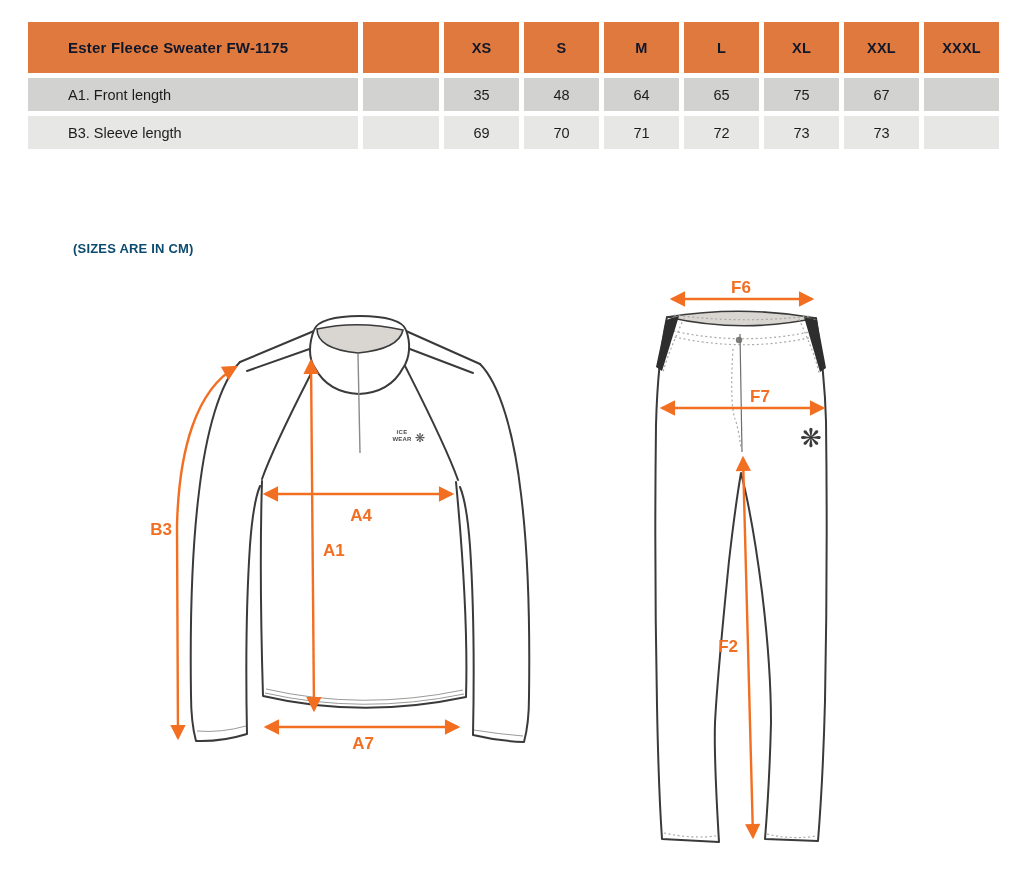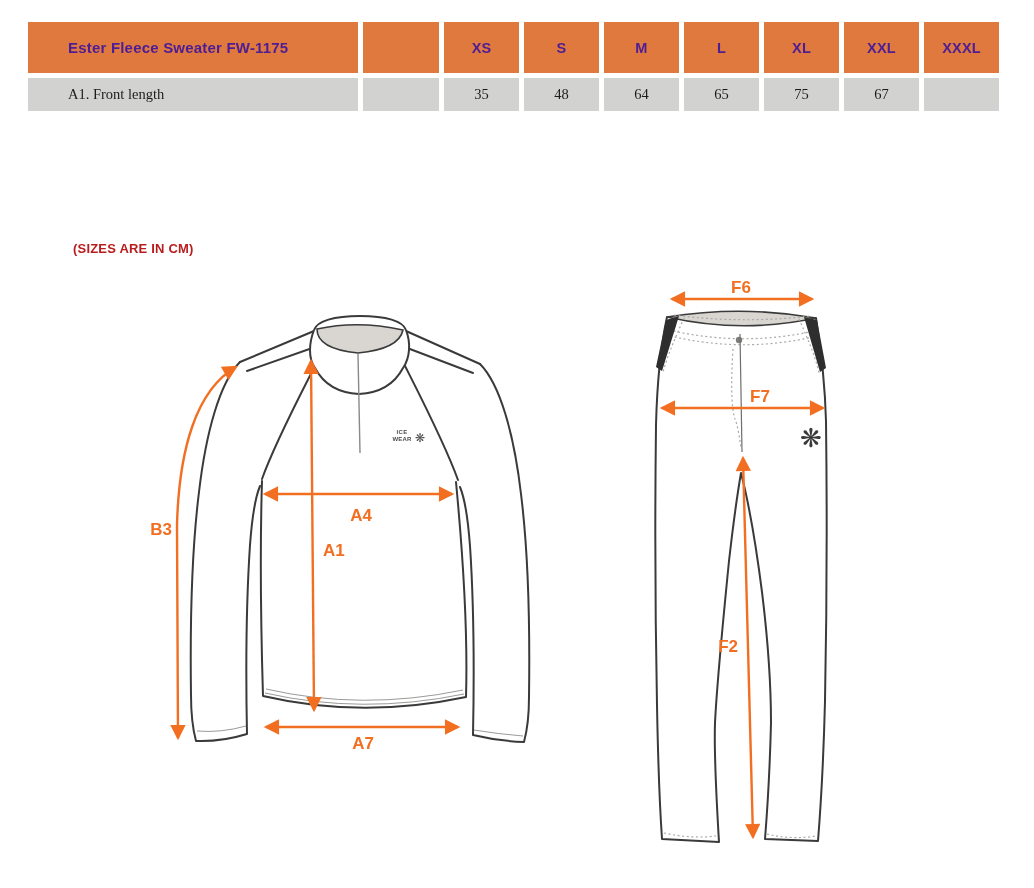--- a/index.html
+++ b/index.html
@@ -6,34 +6,34 @@
   body{
     width:1034px;height:888px;background:#ffffff;position:relative;overflow:hidden;
     font-family:"Liberation Sans",sans-serif;
   }
   
   table.size-table{
     position:absolute;left:23px;top:17px;
     border-collapse:separate;border-spacing:5px;table-layout:fixed;
   }
   .size-table th{
-    background:#e0793e;color:#4c1d95;font-size:14.5px;font-weight:bold;
+    background:#e0793e;color:#0f172a;font-size:14.5px;font-weight:bold;
     height:49px;text-align:center;vertical-align:middle;letter-spacing:.2px;
   }
   .size-table th.t-title{text-align:left;padding-left:40px;font-size:15px;}
   .size-table td{
-    height:31px;font-size:14.5px;color:#1c1c1a;text-align:center;vertical-align:middle;font-family:Liberation Serif, serif;
+    height:31px;font-size:14.5px;color:#1c1c1a;text-align:center;vertical-align:middle;
   }
   .size-table td.t-label{text-align:left;padding-left:40px;}
   .size-table tr.r-dark td{background:#d2d2d0;}
   .size-table tr.r-light td{background:#e7e7e5;}
   
   .cm-note{
     position:absolute;left:73px;top:241px;
-    color:#b91c1c;font-size:13px;font-weight:600;letter-spacing:.2px;
+    color:#0c4a6e;font-size:13px;font-weight:600;letter-spacing:.2px;
   }
   
   svg.diagram{position:absolute;left:130px;top:278px;}
   .garment{stroke:#3a3a3a;stroke-width:2;fill:none;stroke-linecap:round;stroke-linejoin:round;}
   .garment-fill{stroke:#3a3a3a;stroke-width:2;fill:#ffffff;stroke-linejoin:round;}
   .gray-fill{fill:#d9d6d2;stroke:#3a3a3a;stroke-width:1.6;}
   .thin{stroke:#9a9a98;stroke-width:1;fill:none;}
   .stitch{stroke:#a8a8a6;stroke-width:1.2;fill:none;stroke-dasharray:2,2.6;}
   .dim{stroke:#f26f22;stroke-width:2.4;fill:none;}
   .dim-label{fill:#f26f22;font-size:17px;font-weight:bold;}
@@ -68,20 +68,31 @@
   </tr>
   <tr class="r-dark">
     <td class="t-label">A1. Front length</td>
     <td></td>
     <td>35</td>
     <td>48</td>
     <td>64</td>
     <td>65</td>
     <td>75</td>
     <td>67</td>
+    <td></td>
+  </tr>
+  <tr class="r-light">
+    <td class="t-label">B3. Sleeve length</td>
+    <td></td>
+    <td>69</td>
+    <td>70</td>
+    <td>71</td>
+    <td>72</td>
+    <td>73</td>
+    <td>73</td>
     <td></td>
   </tr>
 </tbody>
   </table>
 
 <div class="cm-note">(SIZES ARE IN CM)</div>
 
 <svg class="diagram" width="810" height="592" viewBox="130 278 810 592" font-family="Liberation Sans, sans-serif">
   <defs>
     <marker id="ah" viewBox="0 0 10 10" refX="8.5" refY="5" markerWidth="7.2" markerHeight="6.4" orient="auto-start-reverse" markerUnits="strokeWidth">

